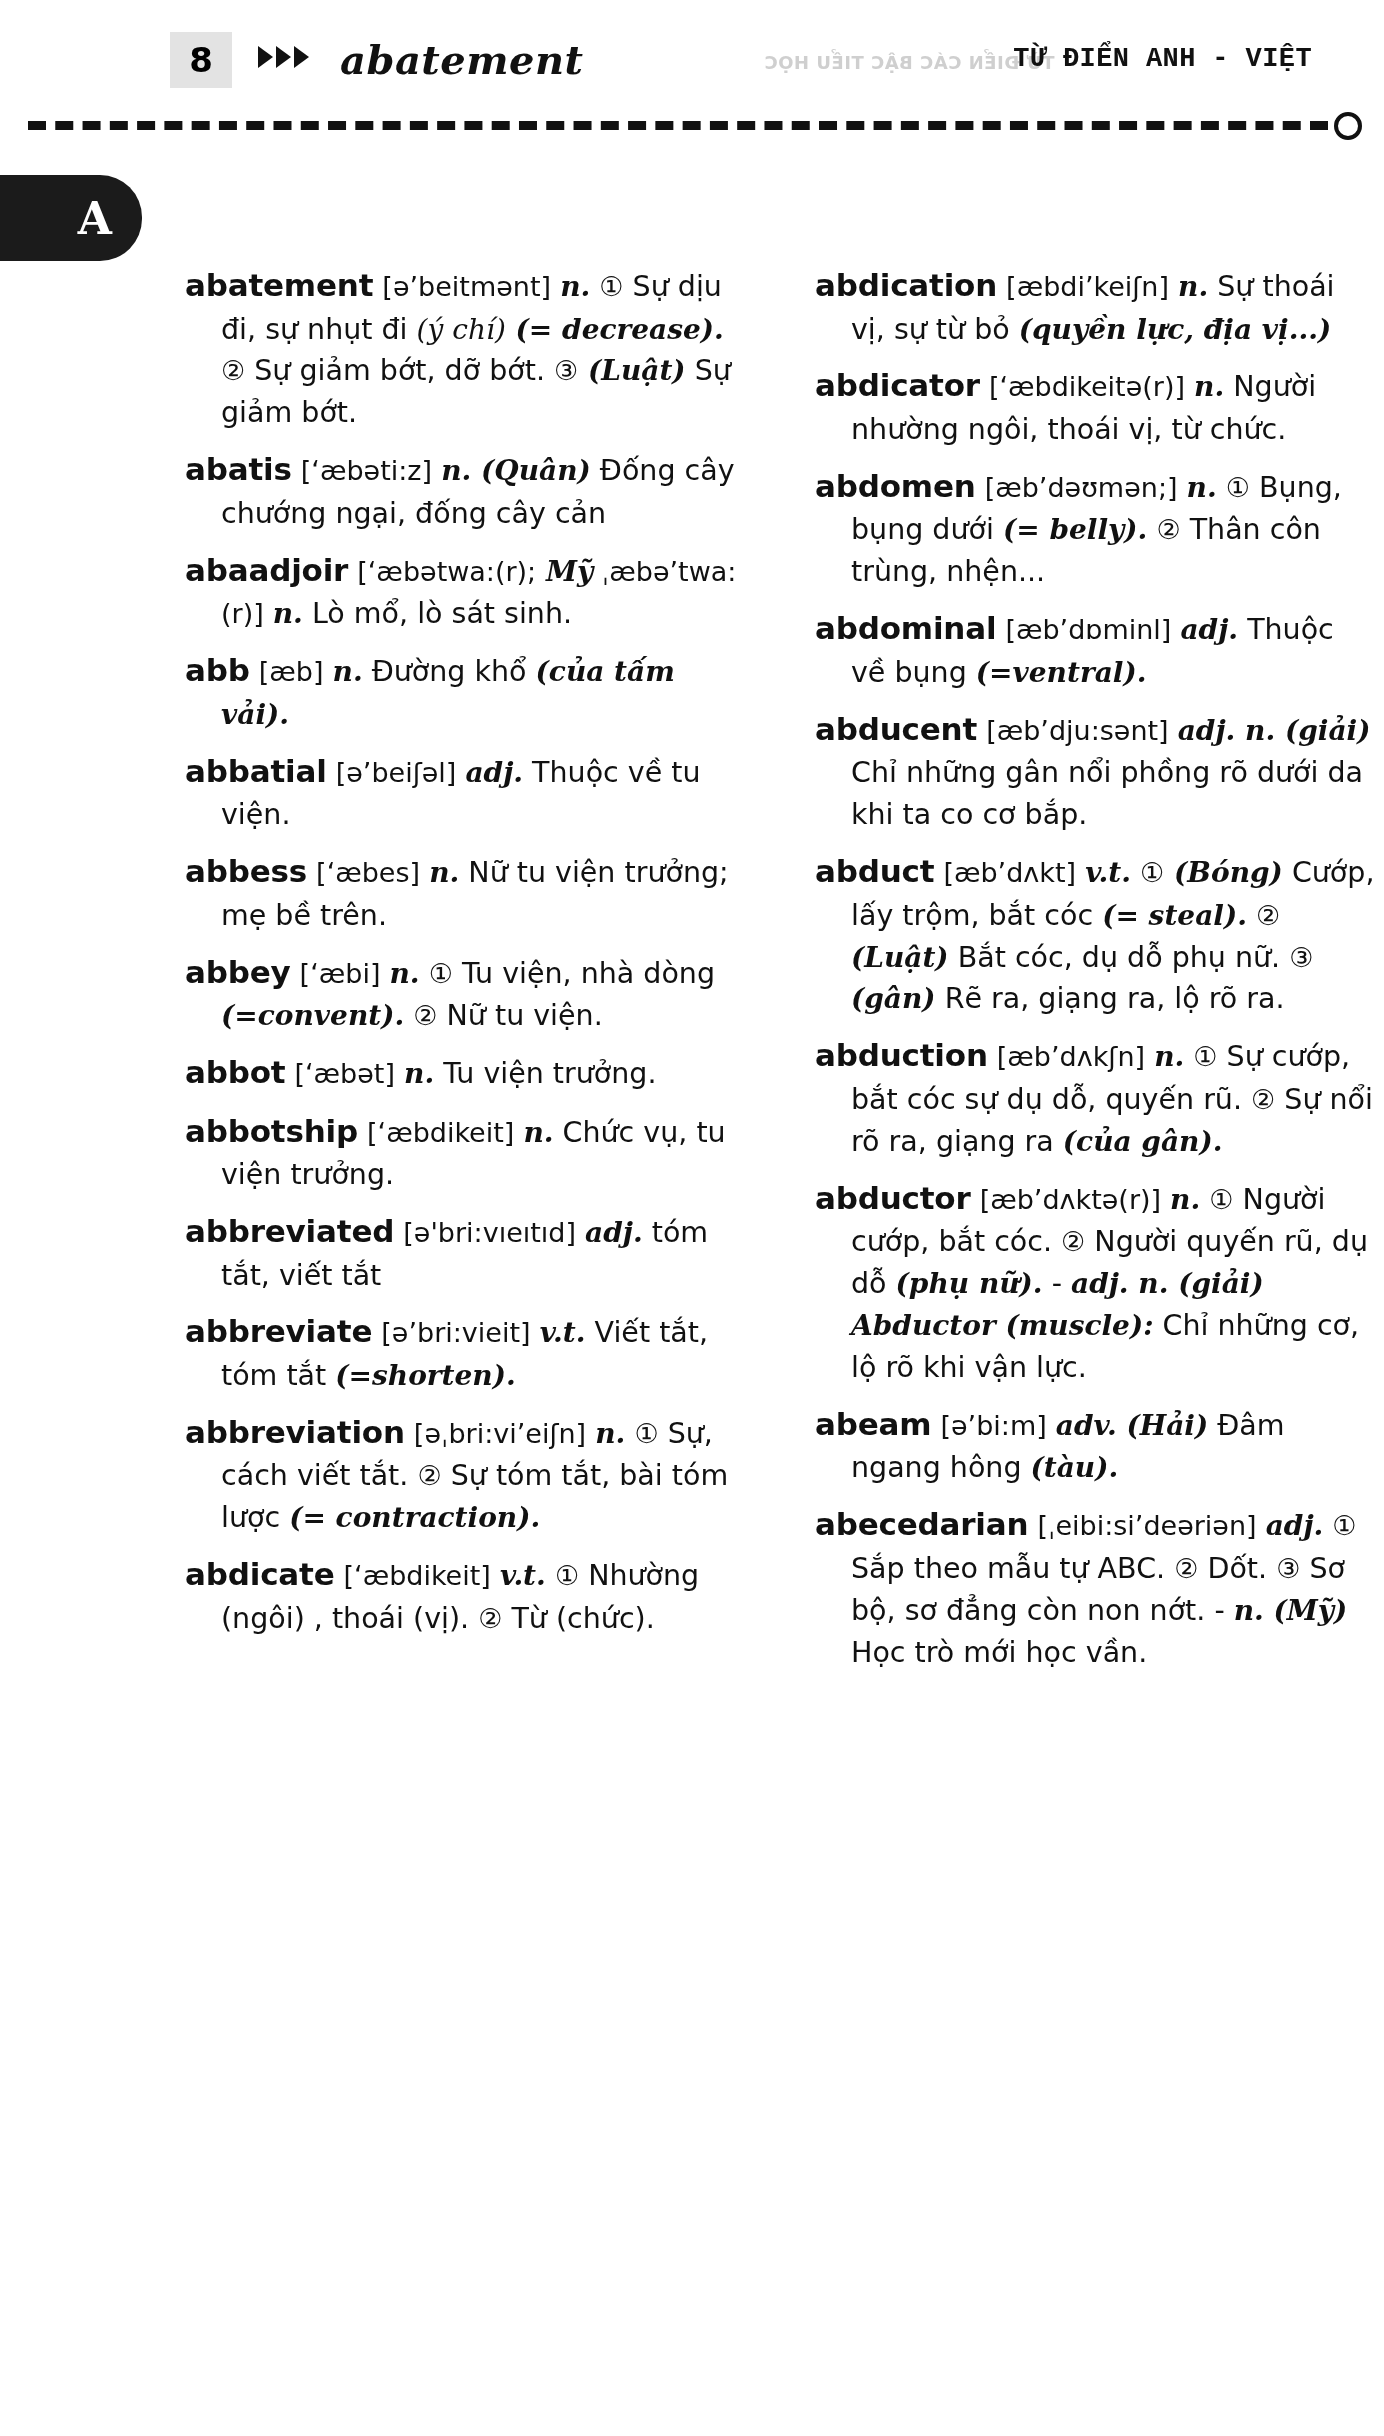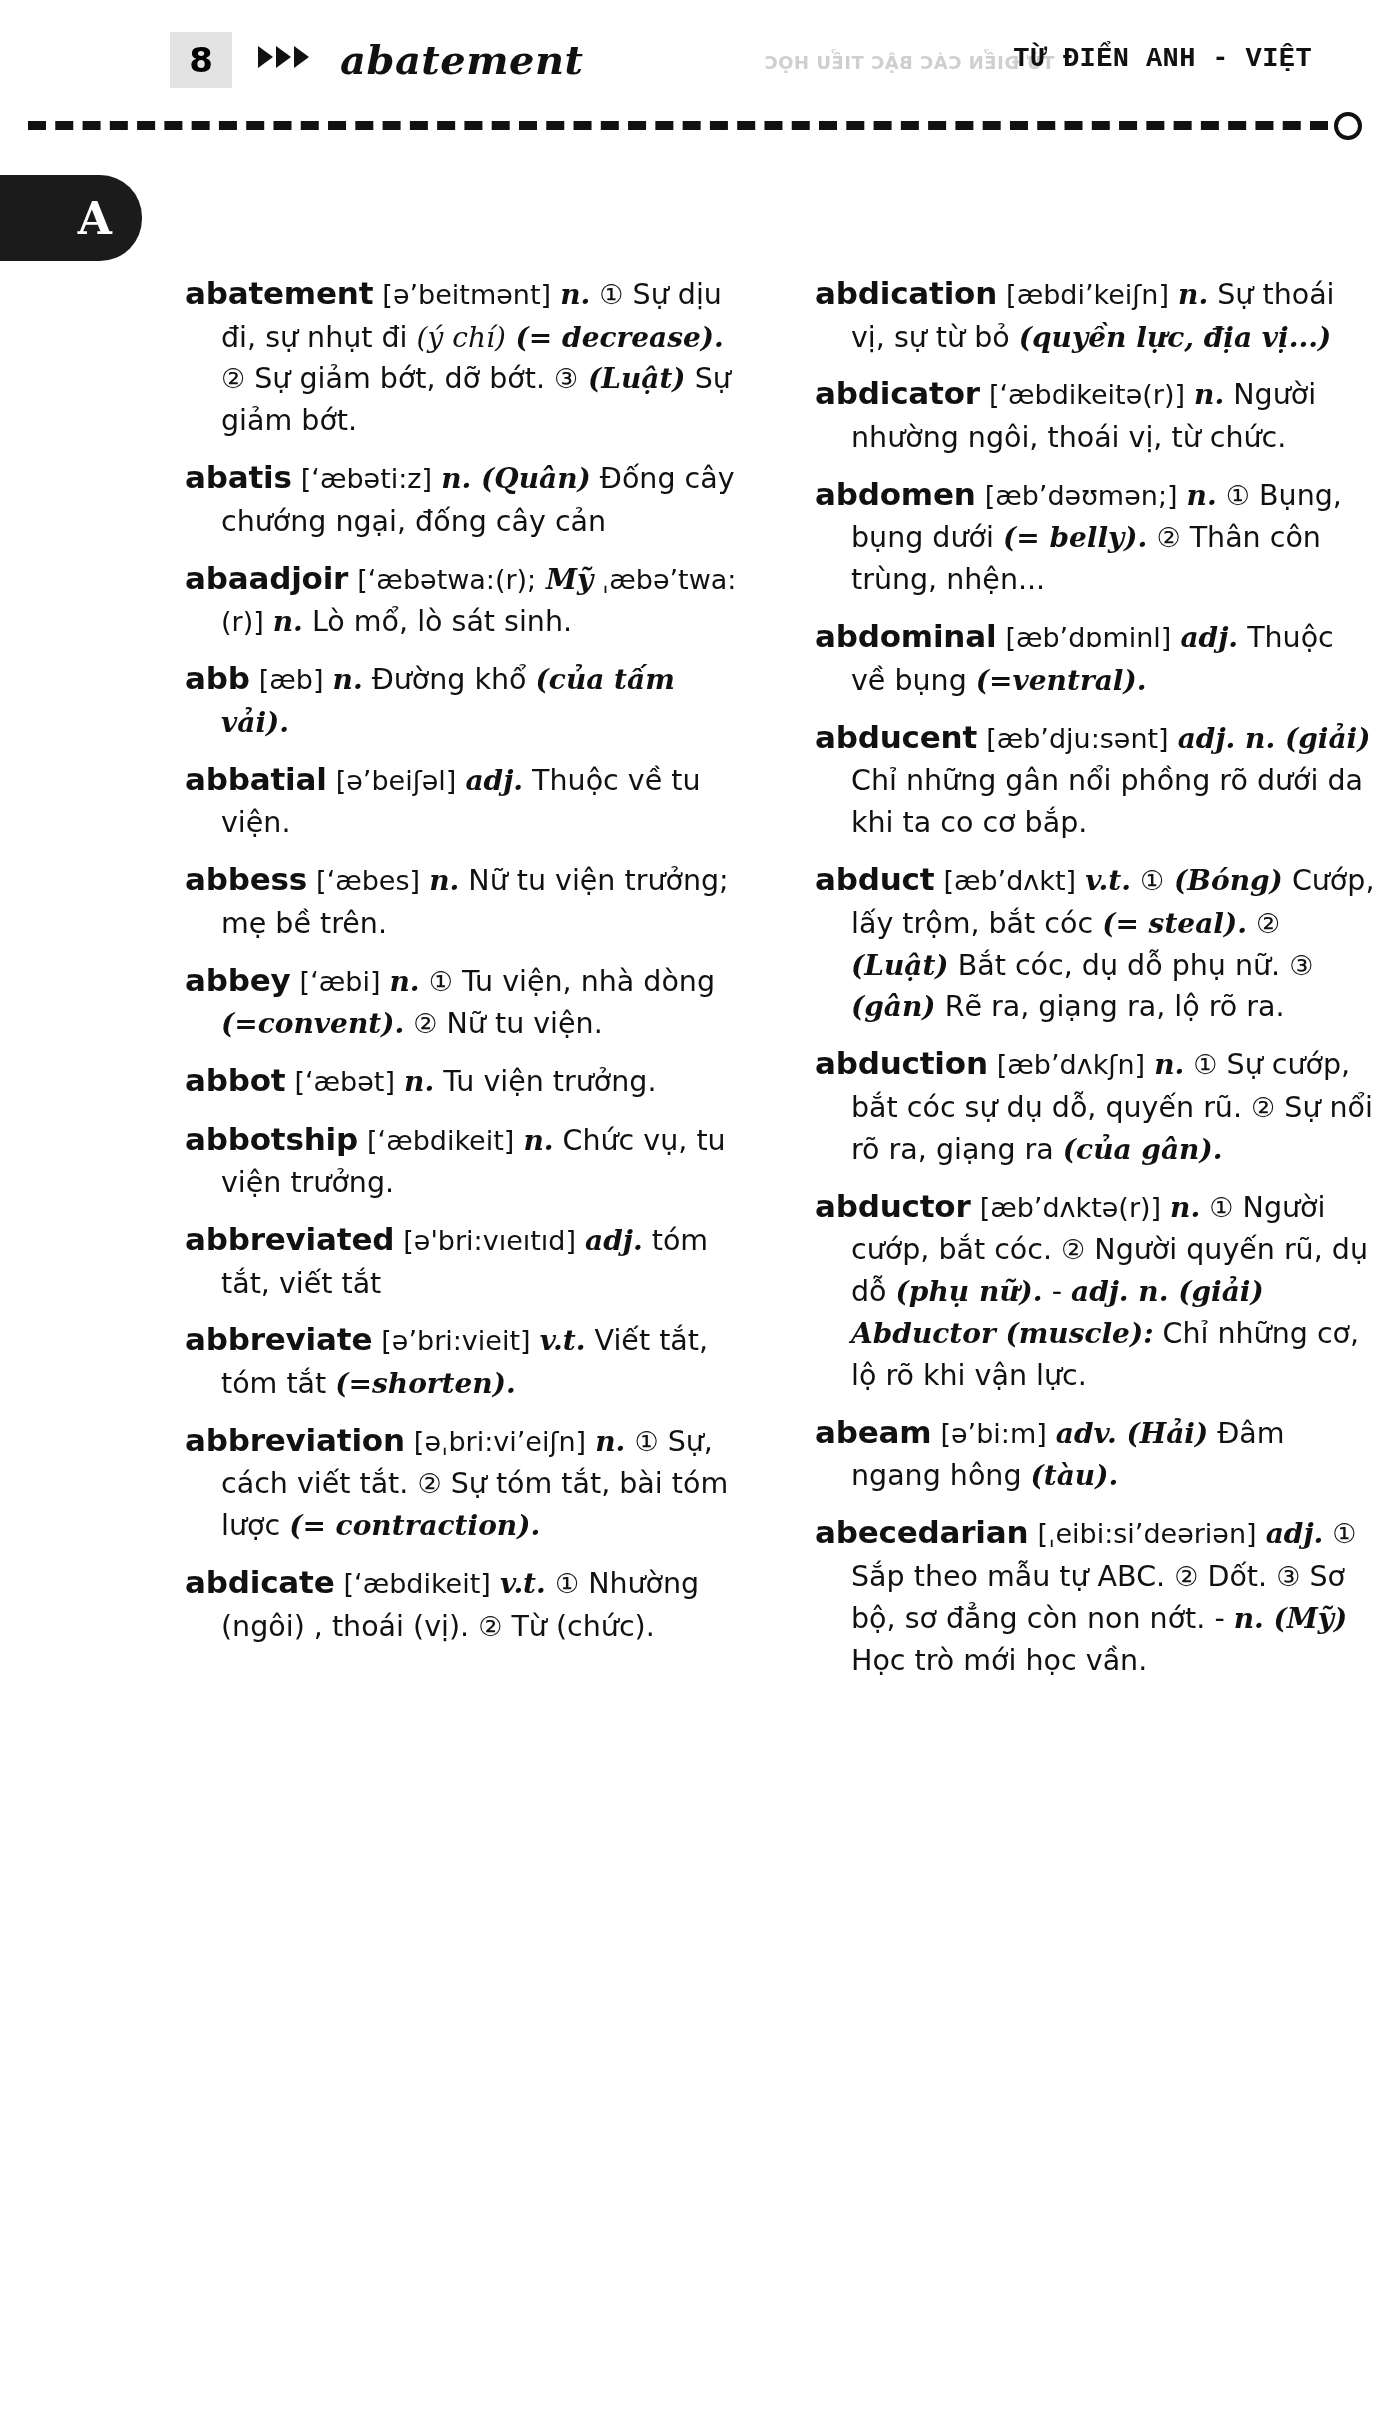--- a/index.html
+++ b/index.html
@@ -188,21 +188,21 @@
     font-family: "DejaVu Serif", serif;
     font-size: 28px;
   }
   .bi {
     font-style: italic;
     font-weight: bold;
     font-family: "DejaVu Serif", serif;
     font-size: 28px;
   }
   .num { font-size: 27px; }
-  .content-layer { position: relative; z-index: 2; margin-top: 8px; }
+  .content-layer { position: relative; z-index: 2; }
 </style>
 </head>
 <body>
 
 <div class="page">
 
   <div class="header">
     <div class="page-number-box">8</div>
     <div class="header-arrows">
       <span class="arrow-glyph"></span>

